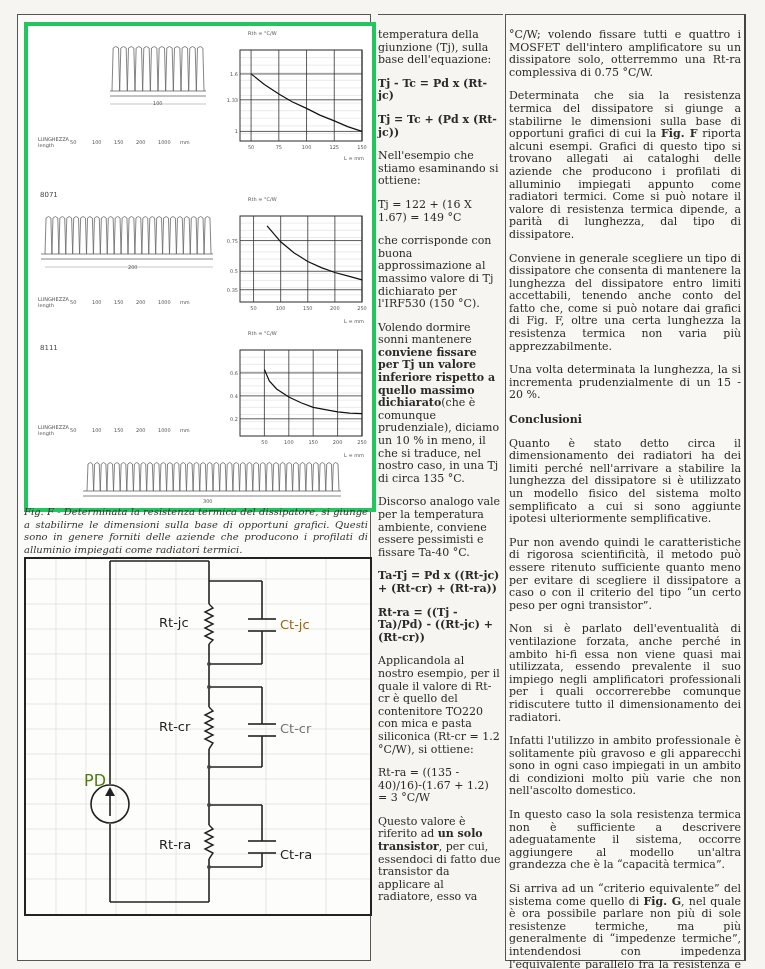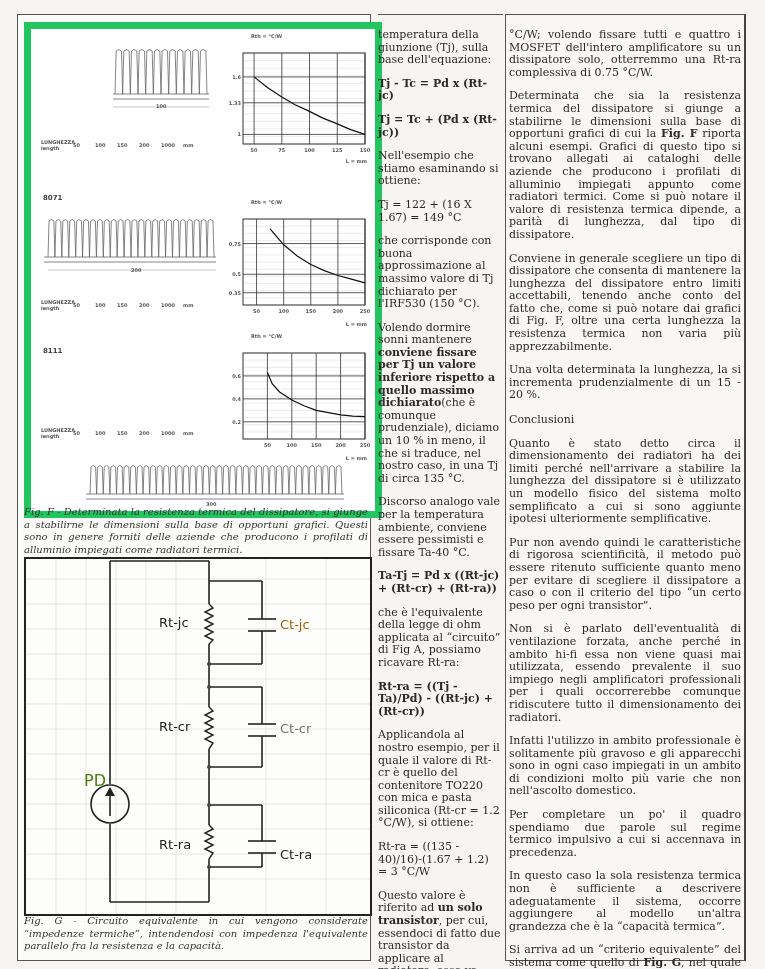--- a/index.html
+++ b/index.html
@@ -1,34 +1,34 @@
 <!DOCTYPE html>
 <html><head>
 <meta charset="utf-8">
 <style>
   html, body { margin:0; padding:0; background:#f7f6f2; }
   body { width:765px; height:969px; position:relative; overflow:hidden; font-family:"DejaVu Serif", serif; color:#222; }
   .page { position:absolute; left:0; top:0; width:765px; height:969px; background:#f6f5f1; }
 
   
   .left-frame { position:absolute; left:17px; top:14px; width:352px; height:945px; border:1px solid #555; background:#fbfbf9; }
-  .figF-box { position:absolute; left:24px; top:22px; width:344px; height:482px; border:7px solid #22c55e; background:#fff;font-weight:bold; }
+  .figF-box { position:absolute; left:24px; top:22px; width:344px; height:482px; border:4px solid #22c55e; background:#fff; }
   .figF-caption { position:absolute; left:24px; top:506px; width:344px; font-style:italic; font-size:10px; line-height:12.5px; color:#333; text-align:justify; }
   .figG-box { position:absolute; left:24px; top:557px; width:344px; height:355px; border:2px solid #222; background:#fdfdfb; overflow:hidden; }
   .figG-caption { position:absolute; left:24px; top:915px; width:344px; font-style:italic; font-size:10px; line-height:12.5px; color:#333; text-align:justify; }
 
   
   .mid-col { position:absolute; left:378px; top:14px; width:125px; height:945px; border-top:1px solid #555; }
   .mid-text { position:absolute; left:378px; top:18px; width:123px; font-size:11px; line-height:12.6px; text-align:left; color:#2a2a2a; }
   .b { font-weight:bold; }
 
   
   .right-frame { position:absolute; left:505px; top:14px; width:238px; height:945px; border:1px solid #555; border-right:2px solid #444; background:#f8f7f3; }
   .right-text { position:absolute; left:509px; top:18px; width:232px; font-size:11px; line-height:12.6px; color:#2a2a2a; text-align:justify; }
-  .sec-head { font-weight:normal; margin-top:12px !important; }
+  .sec-head { font-weight:bold; margin-top:12px !important; }
 
   
   .chart svg { display:block; }
   .tiny { font-family:"DejaVu Sans", sans-serif; font-size:5px; fill:#555; }
   .tinyhtml { font-family:"DejaVu Sans", sans-serif; font-size:5px; color:#555; position:absolute; }
   .model-name { font-family:"DejaVu Sans", sans-serif; font-size:7px; color:#444; position:absolute; }
 </style>
 </head>
 <body>
 
@@ -377,50 +377,47 @@
         </g>
     </svg>
     <span style="position:absolute;left:58px;top:212px;font-family:'DejaVu Sans',sans-serif;font-size:16px;color:#4d7c0f;">PD</span>
     <span style="position:absolute;left:133px;top:56px;font-family:'DejaVu Sans',sans-serif;font-size:13px;color:#222;">Rt-jc</span>
     <span style="position:absolute;left:254px;top:58px;font-family:'DejaVu Sans',sans-serif;font-size:13px;color:#a16207;">Ct-jc</span>
     <span style="position:absolute;left:133px;top:160px;font-family:'DejaVu Sans',sans-serif;font-size:13px;color:#222;">Rt-cr</span>
     <span style="position:absolute;left:254px;top:162px;font-family:'DejaVu Sans',sans-serif;font-size:13px;color:#737373;">Ct-cr</span>
     <span style="position:absolute;left:133px;top:278px;font-family:'DejaVu Sans',sans-serif;font-size:13px;color:#222;">Rt-ra</span>
     <span style="position:absolute;left:254px;top:288px;font-family:'DejaVu Sans',sans-serif;font-size:13px;color:#222;">Ct-ra</span>
   </div>
-  <div class="figG-caption">Fig. G - Circuito equivalente in cui vengono considerate “impedenze termiche”, intendendosi con impedenza l'equivalente parallelo fra la resistenza e la capacità.</div>
 
   <div class="mid-col"></div>
   <div class="mid-text">
     <p>temperatura della giunzione (Tj), sulla base dell'equazione:</p>
     <p class="b">Tj - Tc = Pd x (Rt-jc)</p>
     <p class="b">Tj = Tc + (Pd x (Rt-jc))</p>
     <p>Nell'esempio che stiamo esaminando si ottiene:</p>
     <p>Tj = 122 + (16 X 1.67) = 149 °C</p>
     <p>che corrisponde con buona approssimazione al massimo valore di Tj dichiarato per l'IRF530 (150 °C).</p>
     <p><span>Volendo dormire sonni mantenere </span><span class="b">conviene fissare per Tj un valore inferiore rispetto a quello massimo dichiarato</span><span>(che è comunque prudenziale), diciamo un 10 % in meno, il che si traduce, nel nostro caso, in una Tj di circa 135 °C.</span></p>
     <p>Discorso analogo vale per la temperatura ambiente, conviene essere pessimisti e fissare Ta-40 °C.</p>
     <p class="b">Ta-Tj = Pd x ((Rt-jc) + (Rt-cr) + (Rt-ra))</p>
-    <p>che è l'equivalente della legge di ohm applicata al “circuito” di Fig A, possiamo ricavare Rt-ra:</p>
     <p class="b">Rt-ra = ((Tj - Ta)/Pd) - ((Rt-jc) + (Rt-cr))</p>
     <p>Applicandola al nostro esempio, per il quale il valore di Rt-cr è quello del contenitore TO220 con mica e pasta siliconica (Rt-cr = 1.2 °C/W), si ottiene:</p>
     <p>Rt-ra = ((135 - 40)/16)-(1.67 + 1.2) = 3 °C/W</p>
     <p><span>Questo valore è riferito ad </span><span class="b">un solo transistor</span><span>, per cui, essendoci di fatto due transistor da applicare al radiatore, esso va </span></p>
 
   </div>
 
   <div class="right-frame"></div>
   <div class="right-text">
     <p>°C/W; volendo fissare tutti e quattro i MOSFET dell'intero amplificatore su un dissipatore solo, otterremmo una Rt-ra complessiva di 0.75 °C/W.</p>
     <p><span>Determinata che sia la resistenza termica del dissipatore si giunge a stabilirne le dimensioni sulla base di opportuni grafici di cui la </span><span class="b">Fig. F</span><span> riporta alcuni esempi. Grafici di questo tipo si trovano allegati ai cataloghi delle aziende che producono i profilati di alluminio impiegati appunto come radiatori termici. Come si può notare il valore di resistenza termica dipende, a parità di lunghezza, dal tipo di dissipatore.</span></p>
     <p>Conviene in generale scegliere un tipo di dissipatore che consenta di mantenere la lunghezza del dissipatore entro limiti accettabili, tenendo anche conto del fatto che, come si può notare dai grafici di Fig. F, oltre una certa lunghezza la resistenza termica non varia più apprezzabilmente.</p>
     <p>Una volta determinata la lunghezza, la si incrementa prudenzialmente di un 15 - 20 %.</p>
     <p class="sec-head">Conclusioni</p>
     <p>Quanto è stato detto circa il dimensionamento dei radiatori ha dei limiti perché nell'arrivare a stabilire la lunghezza del dissipatore si è utilizzato un modello fisico del sistema molto semplificato a cui si sono aggiunte ipotesi ulteriormente semplificative.</p>
     <p>Pur non avendo quindi le caratteristiche di rigorosa scientificità, il metodo può essere ritenuto sufficiente quanto meno per evitare di scegliere il dissipatore a caso o con il criterio del tipo “un certo peso per ogni transistor”.</p>
     <p>Non si è parlato dell'eventualità di ventilazione forzata, anche perché in ambito hi-fi essa non viene quasi mai utilizzata, essendo prevalente il suo impiego negli amplificatori professionali per i quali occorrerebbe comunque ridiscutere tutto il dimensionamento dei radiatori.</p>
     <p>Infatti l'utilizzo in ambito professionale è solitamente più gravoso e gli apparecchi sono in ogni caso impiegati in un ambito di condizioni molto più varie che non nell'ascolto domestico.</p>
-    <p>Per completare un po' il quadro spendiamo due parole sul regime termico impulsivo a cui si accennava in precedenza.</p>
     <p>In questo caso la sola resistenza termica non è sufficiente a descrivere adeguatamente il sistema, occorre aggiungere al modello un'altra grandezza che è la “capacità termica”.</p>
     <p><span>Si arriva ad un “criterio equivalente” del sistema come quello di </span><span class="b">Fig. G</span><span>, nel quale è ora possibile parlare non più di sole resistenze termiche, ma più generalmente di “impedenze termiche”, intendendosi con impedenza l'equivalente parallelo fra la resistenza e la capacità.</span></p>
 
   </div>
 </div>
 
 </body></html>

